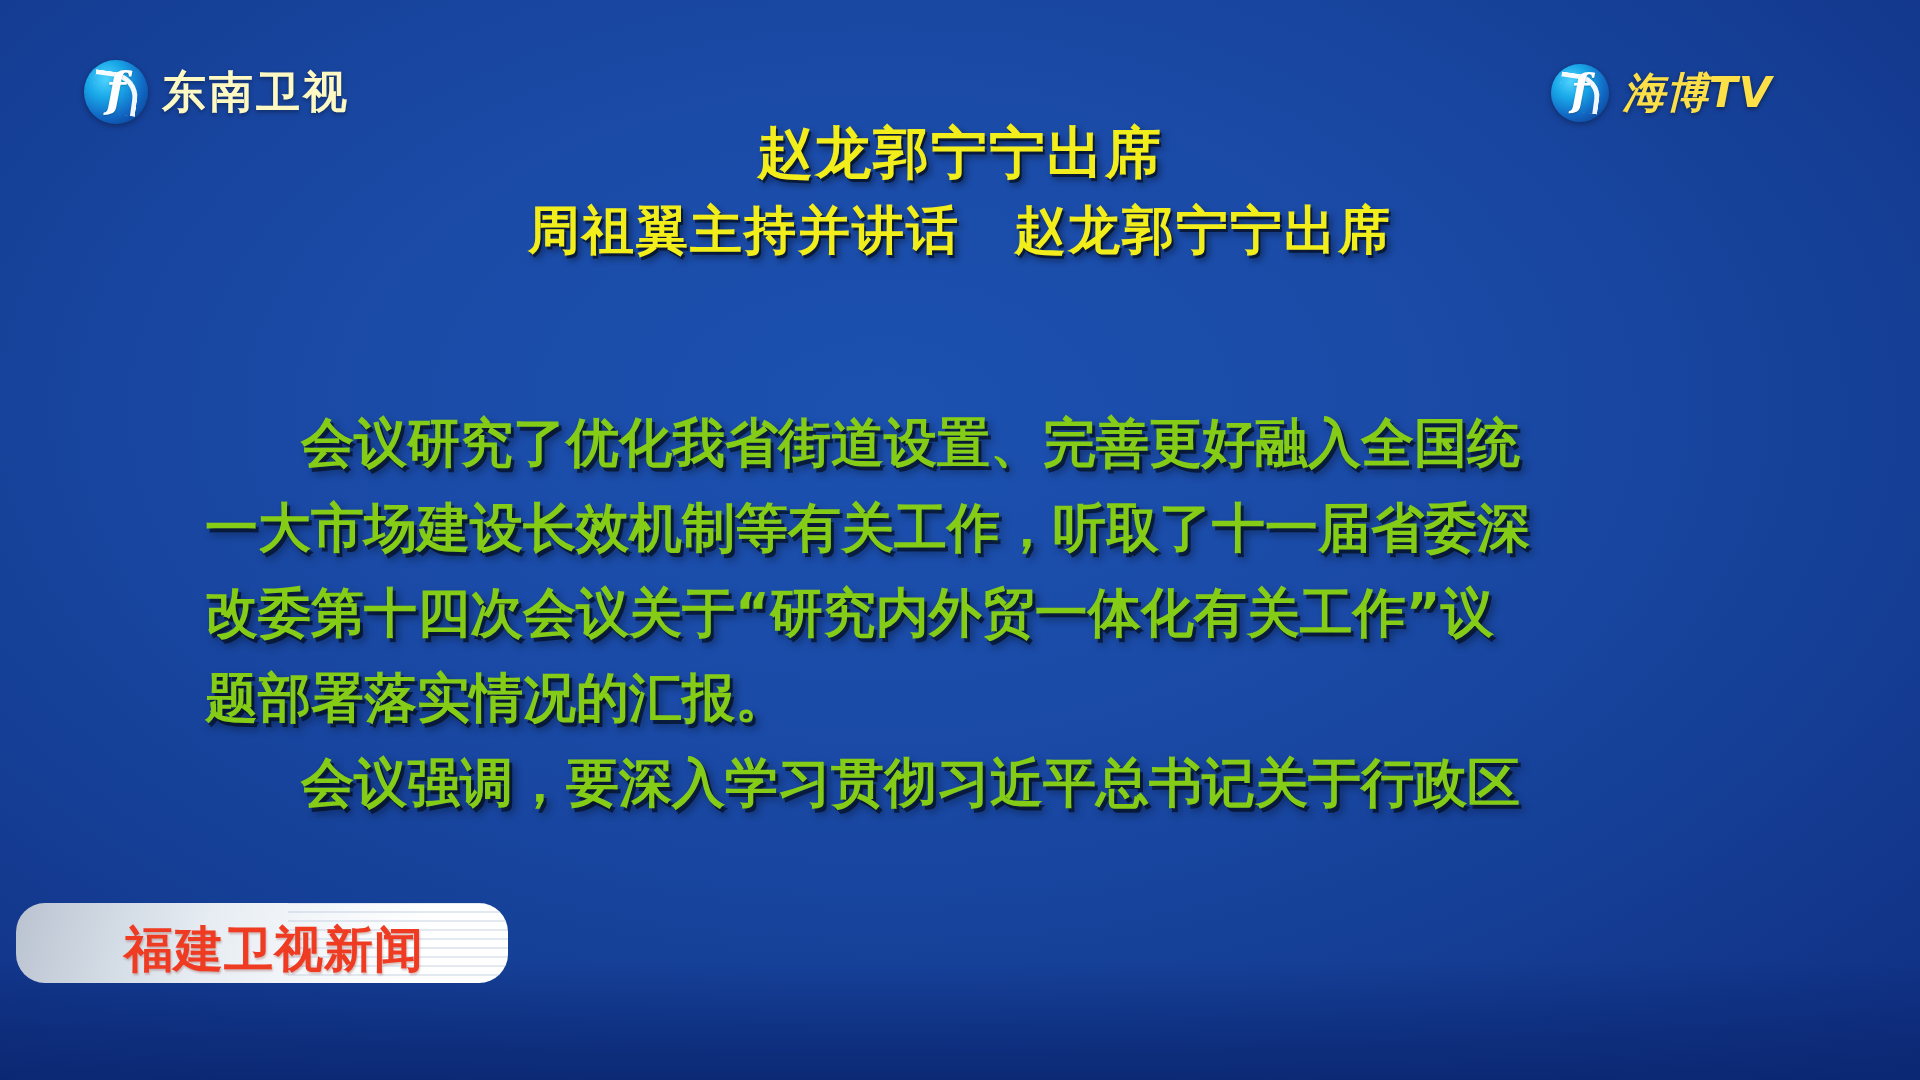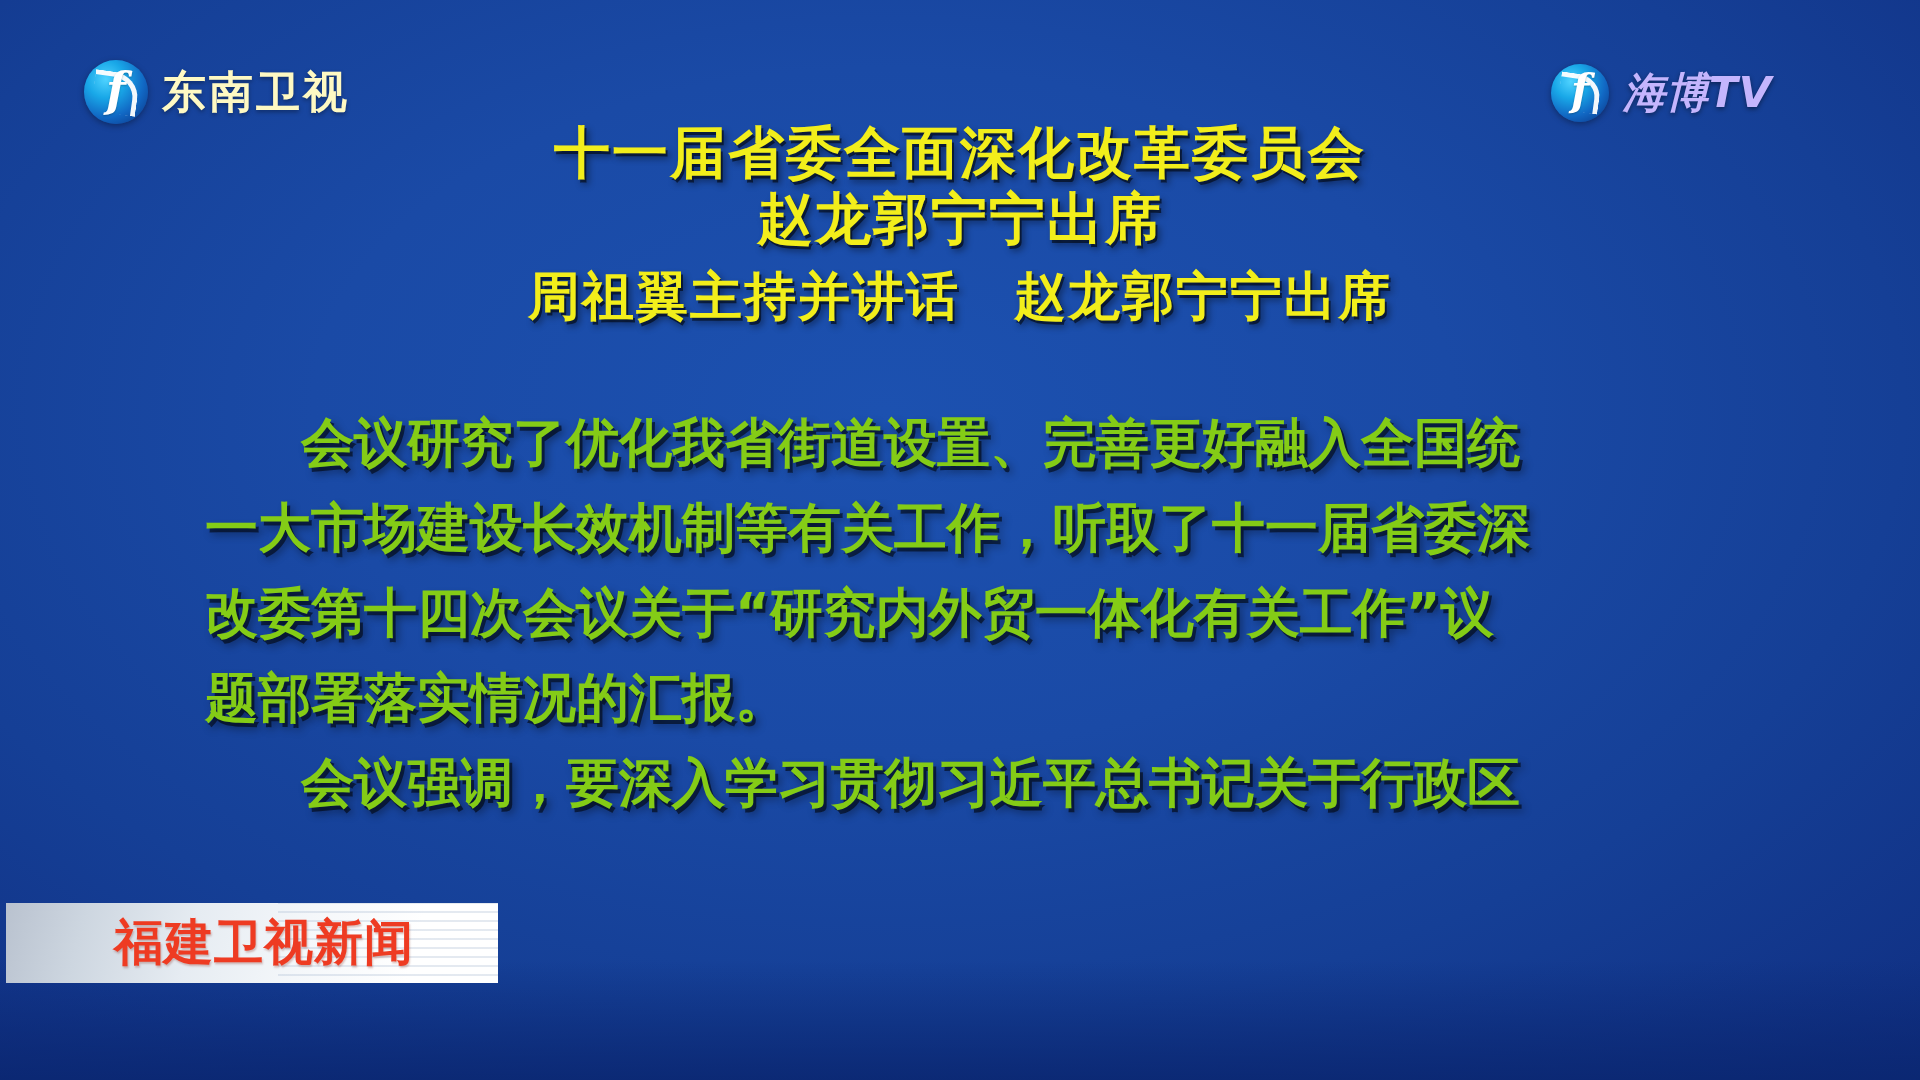--- a/index.html
+++ b/index.html
@@ -56,21 +56,21 @@
     opacity:.95;
   }
   .logo-text{
     color:#fef9c3; font-size:44px; font-weight:700; letter-spacing:3px;
     font-family:"DejaVu Sans", sans-serif;
     text-shadow:0 2px 4px rgba(0,0,0,.35);
     white-space:nowrap;
   }
   #logo-tr .logo-text{
     font-size:42px; font-style:italic; letter-spacing:1px;
-    color:#c4b5fd;
+    color:#fde047;
     text-shadow:0 2px 5px rgba(0,0,0,.45);
   }
 
   
   #headline{
     position:absolute; left:0; right:0; top:120px;
     text-align:center;
   }
   .hl-line{
     color:#f2ee1b;
@@ -100,27 +100,28 @@
     letter-spacing:0px;
     white-space:nowrap;
     text-shadow:
       3px 4px 0 rgba(0,0,0,.55),
       5px 6px 9px rgba(0,0,0,.42);
   }
   .indent{ padding-left:96px; }
 
   
   #news-banner{
-    position:absolute; left:6px; top:903px;
+    position:absolute; left:16px; top:903px;
     width:492px; height:80px;
     background:
       linear-gradient(105deg,
         #b9c2cf 0%, #cdd6e0 16%, #e6ecf2 38%, #f4f7fa 60%, #ffffff 82%, #ffffff 100%);
-    display:flex; align-items:center;
+    display:flex; align-items:flex-end;
     overflow:hidden;
+    border-radius:29px;
   }
   #news-banner::before{
     content:"";
     position:absolute; right:-10px; top:-20px;
     width:230px; height:120px;
     background:
       repeating-linear-gradient(0deg, rgba(180,195,215,.45) 0 2px, rgba(255,255,255,0) 2px 9px);
     opacity:.8;
   }
   #news-banner .banner-text{
@@ -150,21 +151,20 @@
 
 <div class="logo-wrap" id="logo-tr">
   <div class="logo-ball">
     <div class="swoosh"></div>
     <div class="f-glyph">f</div>
   </div>
   <div class="logo-text">海博TV</div>
 </div>
 
 <div id="headline">
-  <div class="hl-line hl-1">十一届省委全面深化改革委员会</div>
   <div class="hl-line hl-2">赵龙郭宁宁出席</div>
   <div class="hl-line hl-3">周祖翼主持并讲话　赵龙郭宁宁出席</div>
 </div>
 
 <div id="body-text">
   <div class="body-line indent">会议研究了优化我省街道设置、完善更好融入全国统</div>
   <div class="body-line">一大市场建设长效机制等有关工作，听取了十一届省委深</div>
   <div class="body-line">改委第十四次会议关于“研究内外贸一体化有关工作”议</div>
   <div class="body-line">题部署落实情况的汇报。</div>
   <div class="body-line indent">会议强调，要深入学习贯彻习近平总书记关于行政区</div>

